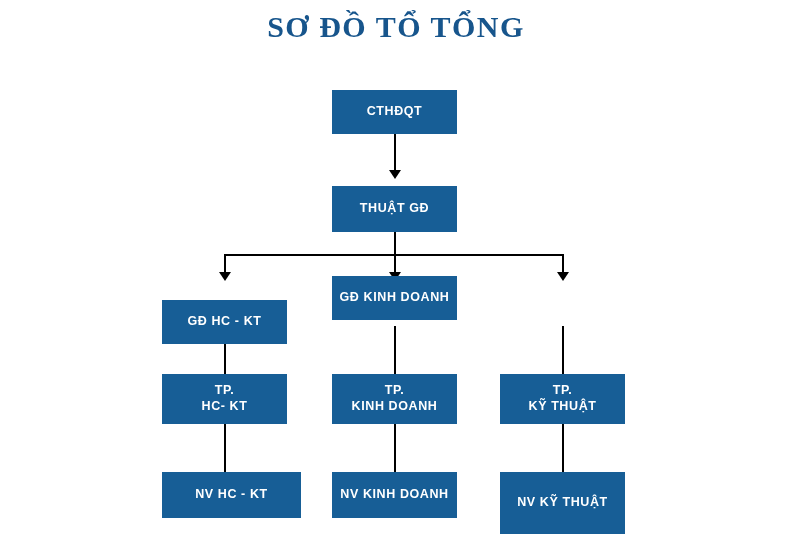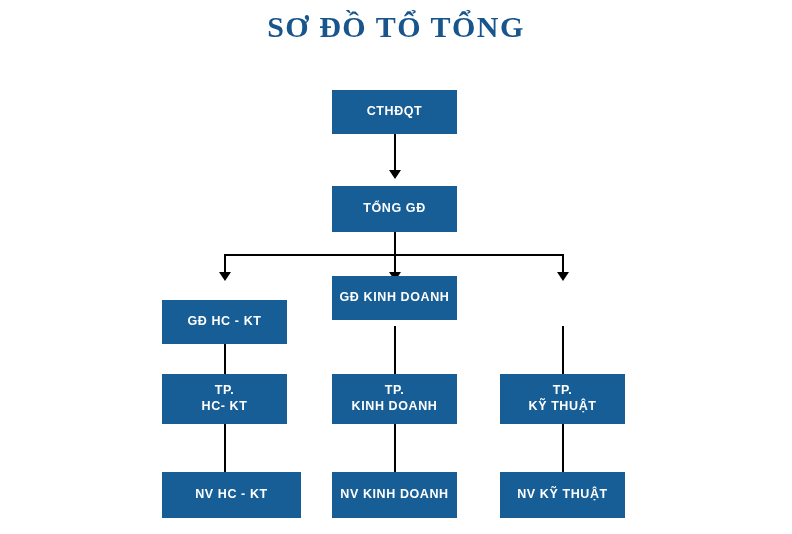--- a/index.html
+++ b/index.html
@@ -110,30 +110,30 @@
     <div class="conn v" style="left:92px; top:326px; height:48px;"></div>
     <div class="conn v" style="left:262px; top:326px; height:48px;"></div>
     <div class="conn v" style="left:430px; top:326px; height:48px;"></div>
 
     <div class="conn v" style="left:92px; top:424px; height:48px;"></div>
     <div class="conn v" style="left:262px; top:424px; height:48px;"></div>
     <div class="conn v" style="left:430px; top:424px; height:48px;"></div>
 
     <div class="node" style="left:200px; top:90px; width:125px; height:44px;">CTHĐQT</div>
 
-    <div class="node" style="left:200px; top:186px; width:125px; height:46px;">TỔNG GĐ</div>
+    <div class="node" style="left:200px; top:186px; width:125px; height:46px;">THUẬT GĐ</div>
 
     <div class="node" style="left:30px; top:300px; width:125px; height:44px;">GĐ HC - KT</div>
     <div class="node" style="left:200px; top:276px; width:125px; height:44px;">GĐ KINH DOANH</div>
 
     <div class="node" style="left:30px; top:374px; width:125px; height:50px;">TP.
 HC- KT</div>
     <div class="node" style="left:200px; top:374px; width:125px; height:50px;">TP.
 KINH DOANH</div>
     <div class="node" style="left:368px; top:374px; width:125px; height:50px;">TP.
 KỸ THUẬT</div>
 
     <div class="node" style="left:30px; top:472px; width:139px; height:46px;">NV HC - KT</div>
     <div class="node" style="left:200px; top:472px; width:125px; height:46px;">NV KINH DOANH</div>
-    <div class="node" style="left:368px; top:472px; width:125px; height:46px;">NV KỸ THUẬT</div>
+    <div class="node" style="left:368px; top:472px; width:125px; height:62px;">NV KỸ THUẬT</div>
 
   </div>
 </div>
 
 </body></html>

